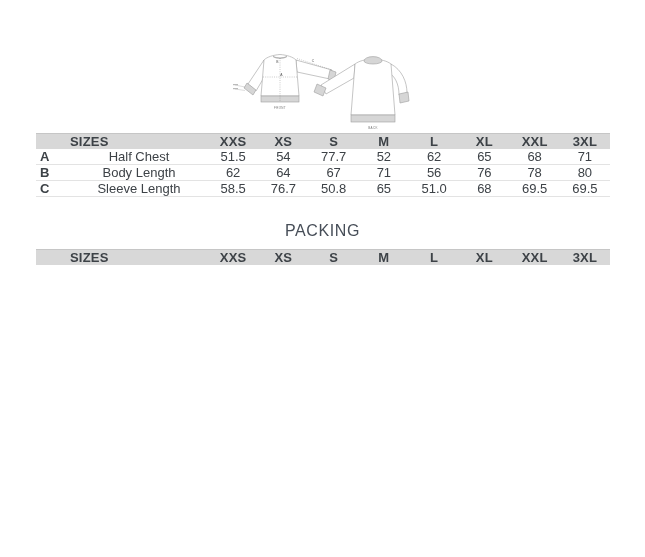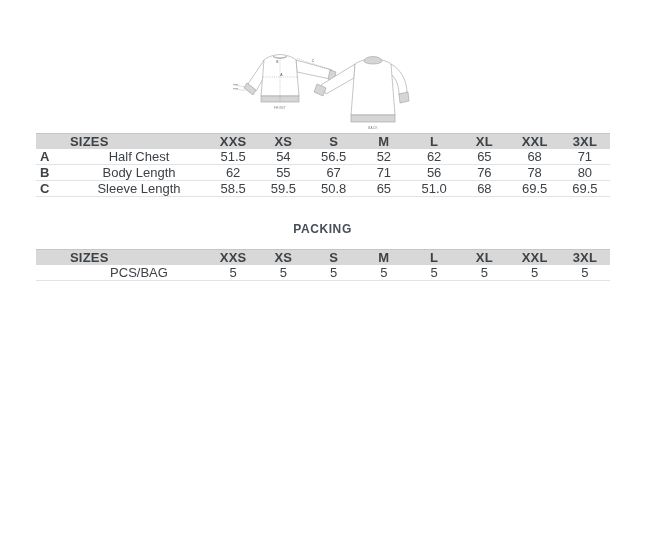--- a/index.html
+++ b/index.html
@@ -21,21 +21,21 @@
     border-top:1px solid #c6c6c6;letter-spacing:.2px;
   }
   table.spec td{height:12px;padding:0;border-bottom:1px solid #e3e3e3;text-align:center;}
   table.spec .c-letter{width:28px;text-align:left;padding-left:4px;font-weight:bold;}
   table.spec .c-label{width:138px;text-align:center;padding-left:2px;}
   table.spec th.c-size,table.spec td.c-size{}
   table.spec thead th.c-label{text-align:left;}
   
   .packing-title{
     position:absolute;left:0;top:222px;width:645px;text-align:center;
-    font-size:12px;font-weight:bold;color:#474e58;letter-spacing:.6px;
+    font-size:16px;font-weight:normal;color:#474e58;letter-spacing:.6px;
   }
 </style>
 </head>
 <body>
 
 <div class="sheet">
 
   <svg class="drawing" viewBox="0 0 200 100" xmlns="http://www.w3.org/2000/svg">
     <g stroke="#9e9e9e" stroke-width="0.6" fill="#ffffff">
 
@@ -100,44 +100,44 @@
           <th class="c-size">XXL</th>
           <th class="c-size">3XL</th>
         </tr>
       </thead>
     <tbody>
         <tr>
           <td class="c-letter">A</td>
           <td class="c-label">Half Chest</td>
           <td class="c-size">51.5</td>
           <td class="c-size">54</td>
-          <td class="c-size">56.5</td>
+          <td class="c-size">77.7</td>
           <td class="c-size">52</td>
           <td class="c-size">62</td>
           <td class="c-size">65</td>
           <td class="c-size">68</td>
           <td class="c-size">71</td>
         </tr>
         <tr>
           <td class="c-letter">B</td>
           <td class="c-label">Body Length</td>
           <td class="c-size">62</td>
-          <td class="c-size">55</td>
+          <td class="c-size">64</td>
           <td class="c-size">67</td>
           <td class="c-size">71</td>
           <td class="c-size">56</td>
           <td class="c-size">76</td>
           <td class="c-size">78</td>
           <td class="c-size">80</td>
         </tr>
         <tr>
           <td class="c-letter">C</td>
           <td class="c-label">Sleeve Length</td>
           <td class="c-size">58.5</td>
-          <td class="c-size">59.5</td>
+          <td class="c-size">76.7</td>
           <td class="c-size">50.8</td>
           <td class="c-size">65</td>
           <td class="c-size">51.0</td>
           <td class="c-size">68</td>
           <td class="c-size">69.5</td>
           <td class="c-size">69.5</td>
         </tr>
       </tbody>
   </table>
 
@@ -152,28 +152,16 @@
           <th class="c-size">XS</th>
           <th class="c-size">S</th>
           <th class="c-size">M</th>
           <th class="c-size">L</th>
           <th class="c-size">XL</th>
           <th class="c-size">XXL</th>
           <th class="c-size">3XL</th>
         </tr>
       </thead>
     <tbody>
-        <tr>
-          <td class="c-letter"></td>
-          <td class="c-label">PCS/BAG</td>
-          <td class="c-size">5</td>
-          <td class="c-size">5</td>
-          <td class="c-size">5</td>
-          <td class="c-size">5</td>
-          <td class="c-size">5</td>
-          <td class="c-size">5</td>
-          <td class="c-size">5</td>
-          <td class="c-size">5</td>
-        </tr>
       </tbody>
   </table>
 
 </div>
 
 </body></html>

